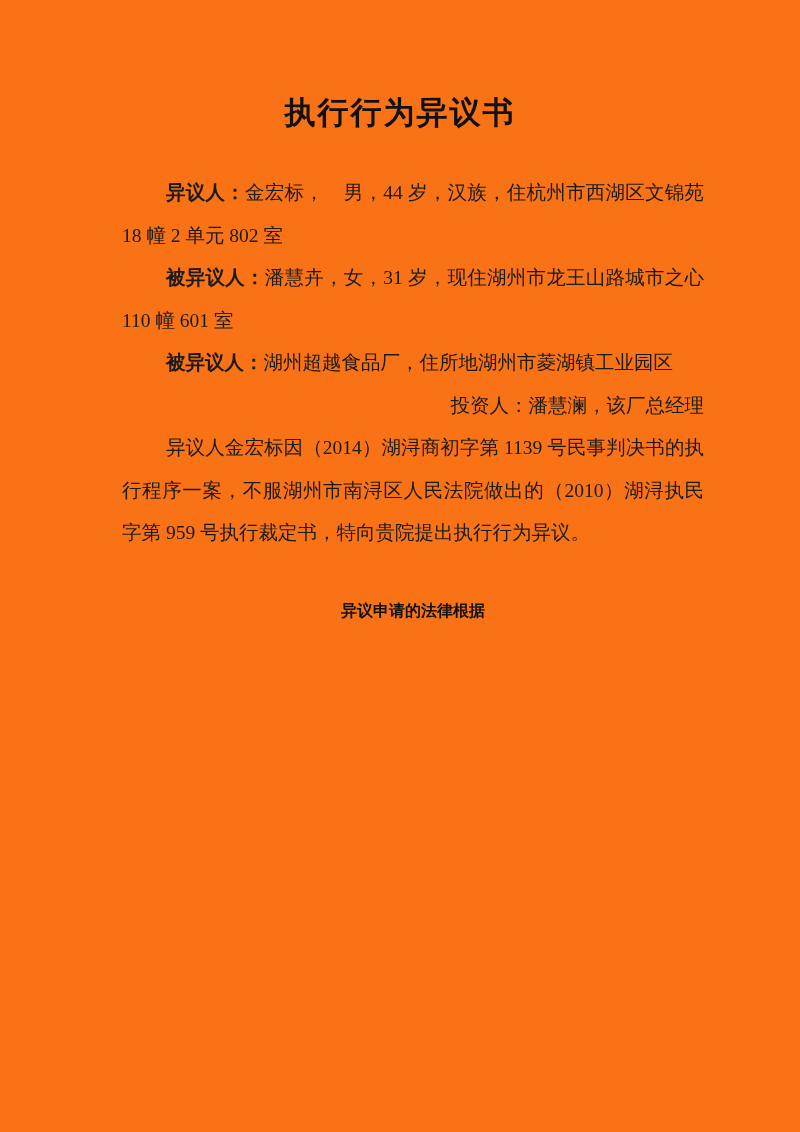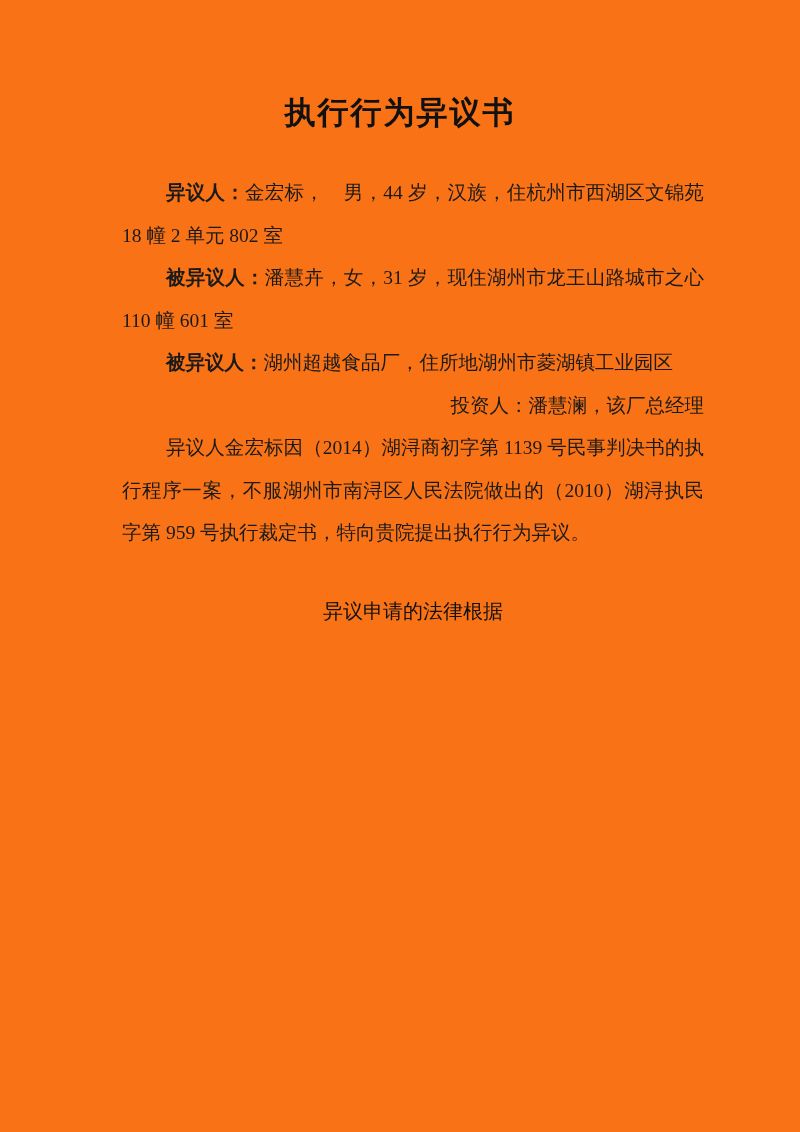--- a/index.html
+++ b/index.html
@@ -39,23 +39,23 @@
     margin-left: 20px;
   }
   .para { margin: 0; }
   .para.indent { text-indent: 44px; }
   .para .party-label { font-weight: bold; }
   .para.centerline {
     text-align: right;
     text-indent: 0;
   }
   .section-heading {
-    font-size: 20px;
+    font-size: 16px;
     line-height: 42.5px;
-    font-weight: normal;
+    font-weight: bold;
     text-align: center;
     margin-top: 35px;
     color: #111111;
   }
 </style>
 </head>
 <body>
 
 <div class="page">
 

